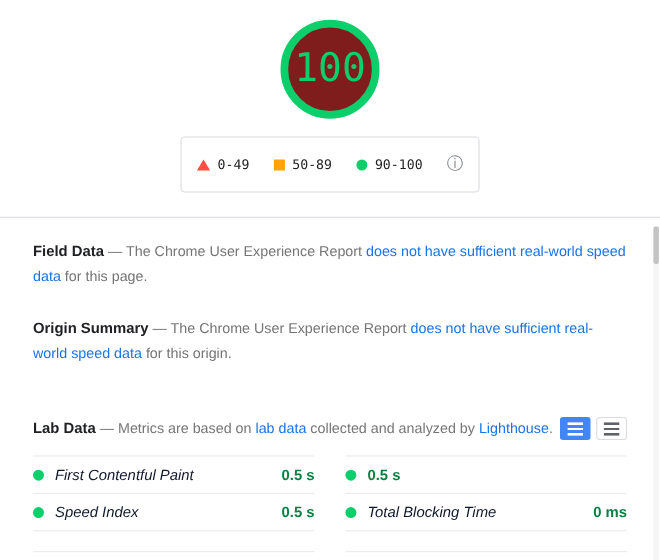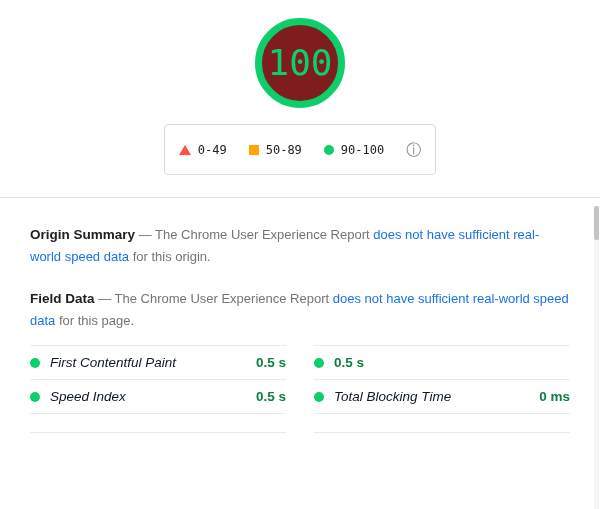--- a/index.html
+++ b/index.html
@@ -128,30 +128,44 @@
       </span>
       <span class="info-icon">ⓘ</span>
     </div>
   </div>
 </div>
 
 <div class="top-divider"></div>
 
 <div class="content">
 
+  <div class="section">
+    <span class="section-title">Field Data</span>
+    <span class="muted">— The Chrome User Experience Report </span><a class="link">does not have sufficient real-world speed data</a><span class="muted"> for this page.</span>
+  </div>
+
   <div class="section origin">
     <span class="section-title">Origin Summary</span>
     <span class="muted">— The Chrome User Experience Report </span><a class="link">does not have sufficient real-world speed data</a><span class="muted"> for this origin.</span>
   </div>
 
-  <div class="section">
-    <span class="section-title">Field Data</span>
-    <span class="muted">— The Chrome User Experience Report </span><a class="link">does not have sufficient real-world speed data</a><span class="muted"> for this page.</span>
-  </div>
-
+  <div class="lab-header">
+    <div>
+      <span class="section-title">Lab Data</span>
+      <span class="muted">— Metrics are based on </span><a class="link">lab data</a><span class="muted"> collected and analyzed by </span><a class="link">Lighthouse</a><span class="muted">.</span>
+    </div>
+    <div class="view-toggles">
+      <div class="toggle-btn active">
+        <span class="toggle-lines"></span>
+      </div>
+      <div class="toggle-btn inactive">
+        <span class="toggle-lines"></span>
+      </div>
+    </div>
+  </div>
 
   <div class="metrics">
 
     <div class="metric">
       <span class="metric-dot"></span>
       <span class="metric-label">First Contentful Paint</span>
       <span class="metric-value">0.5 s</span>
     </div>
 
     <div class="metric">

